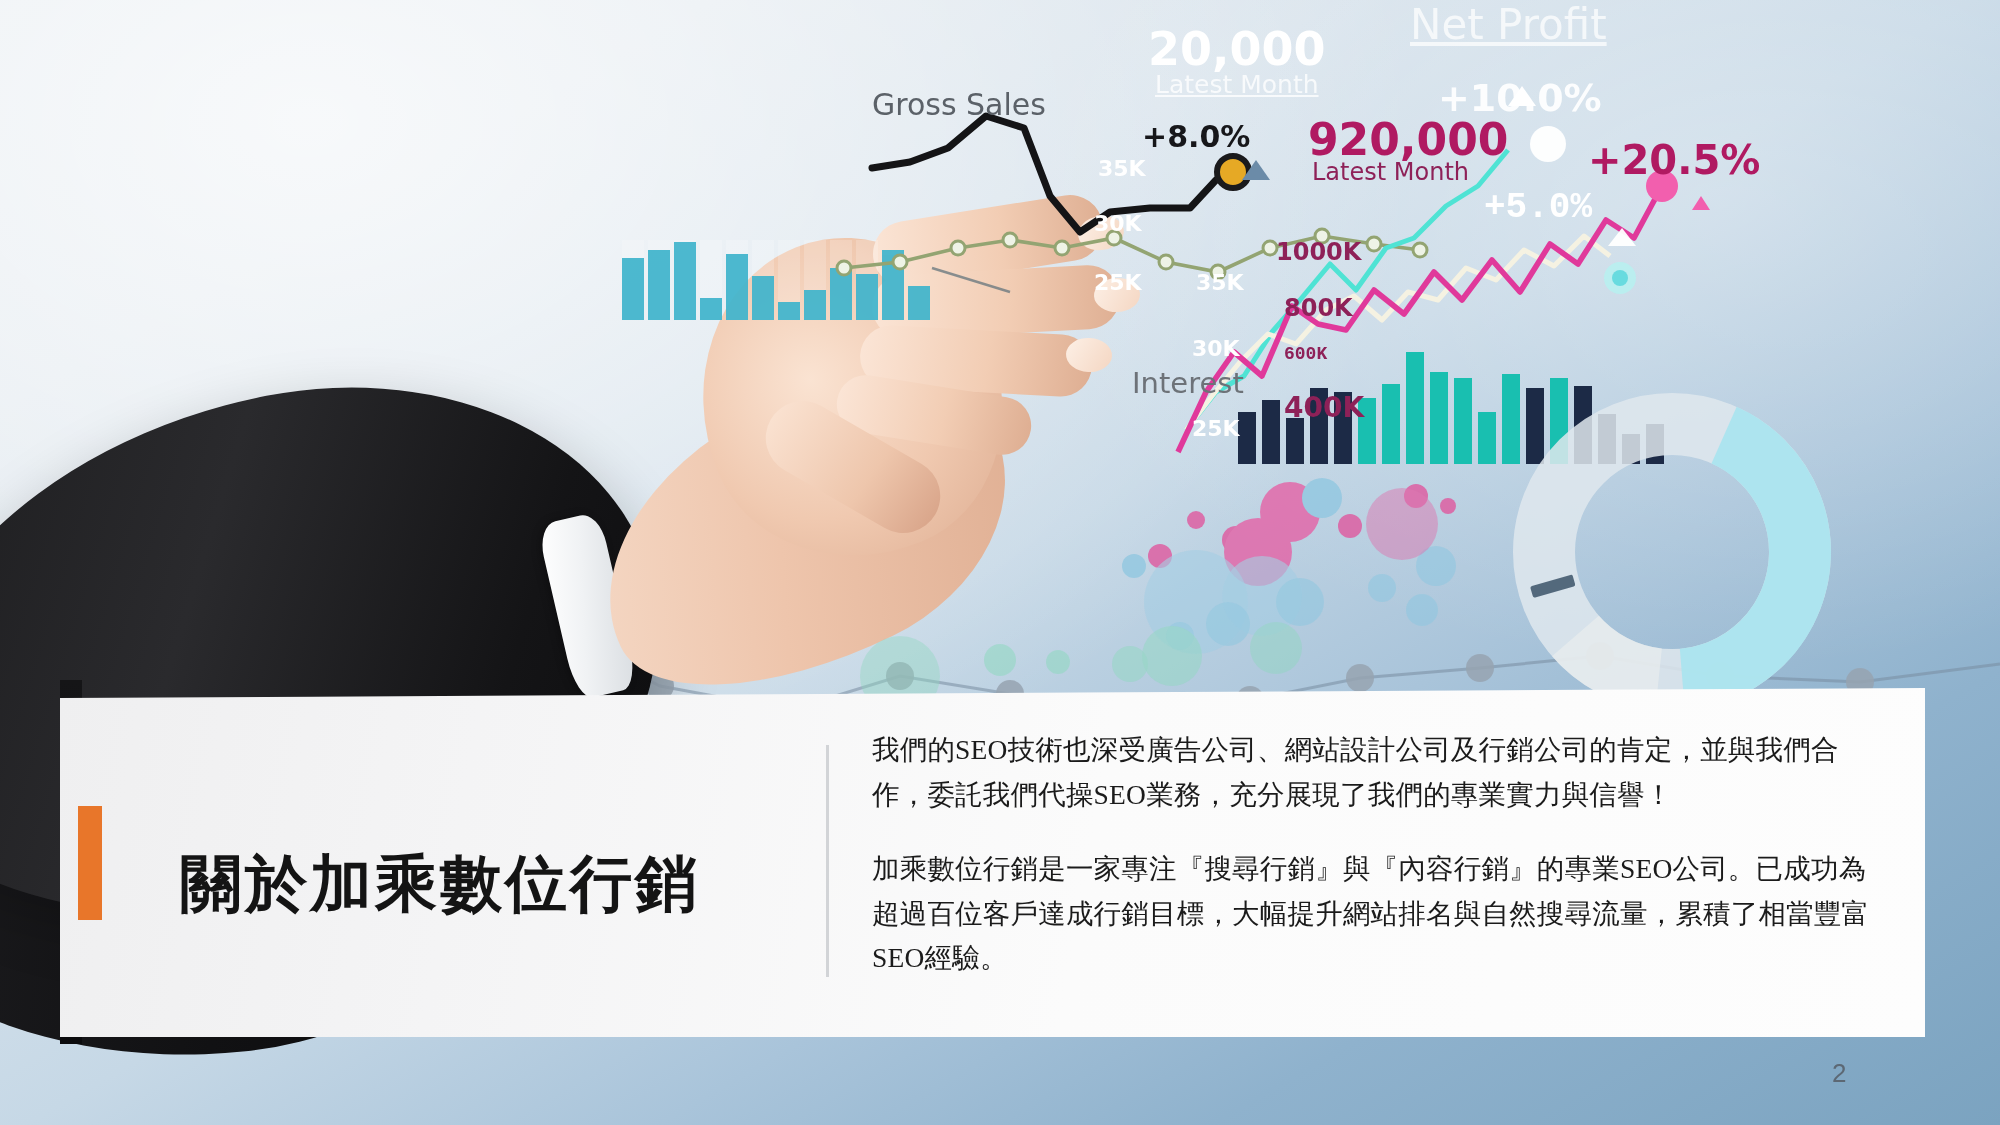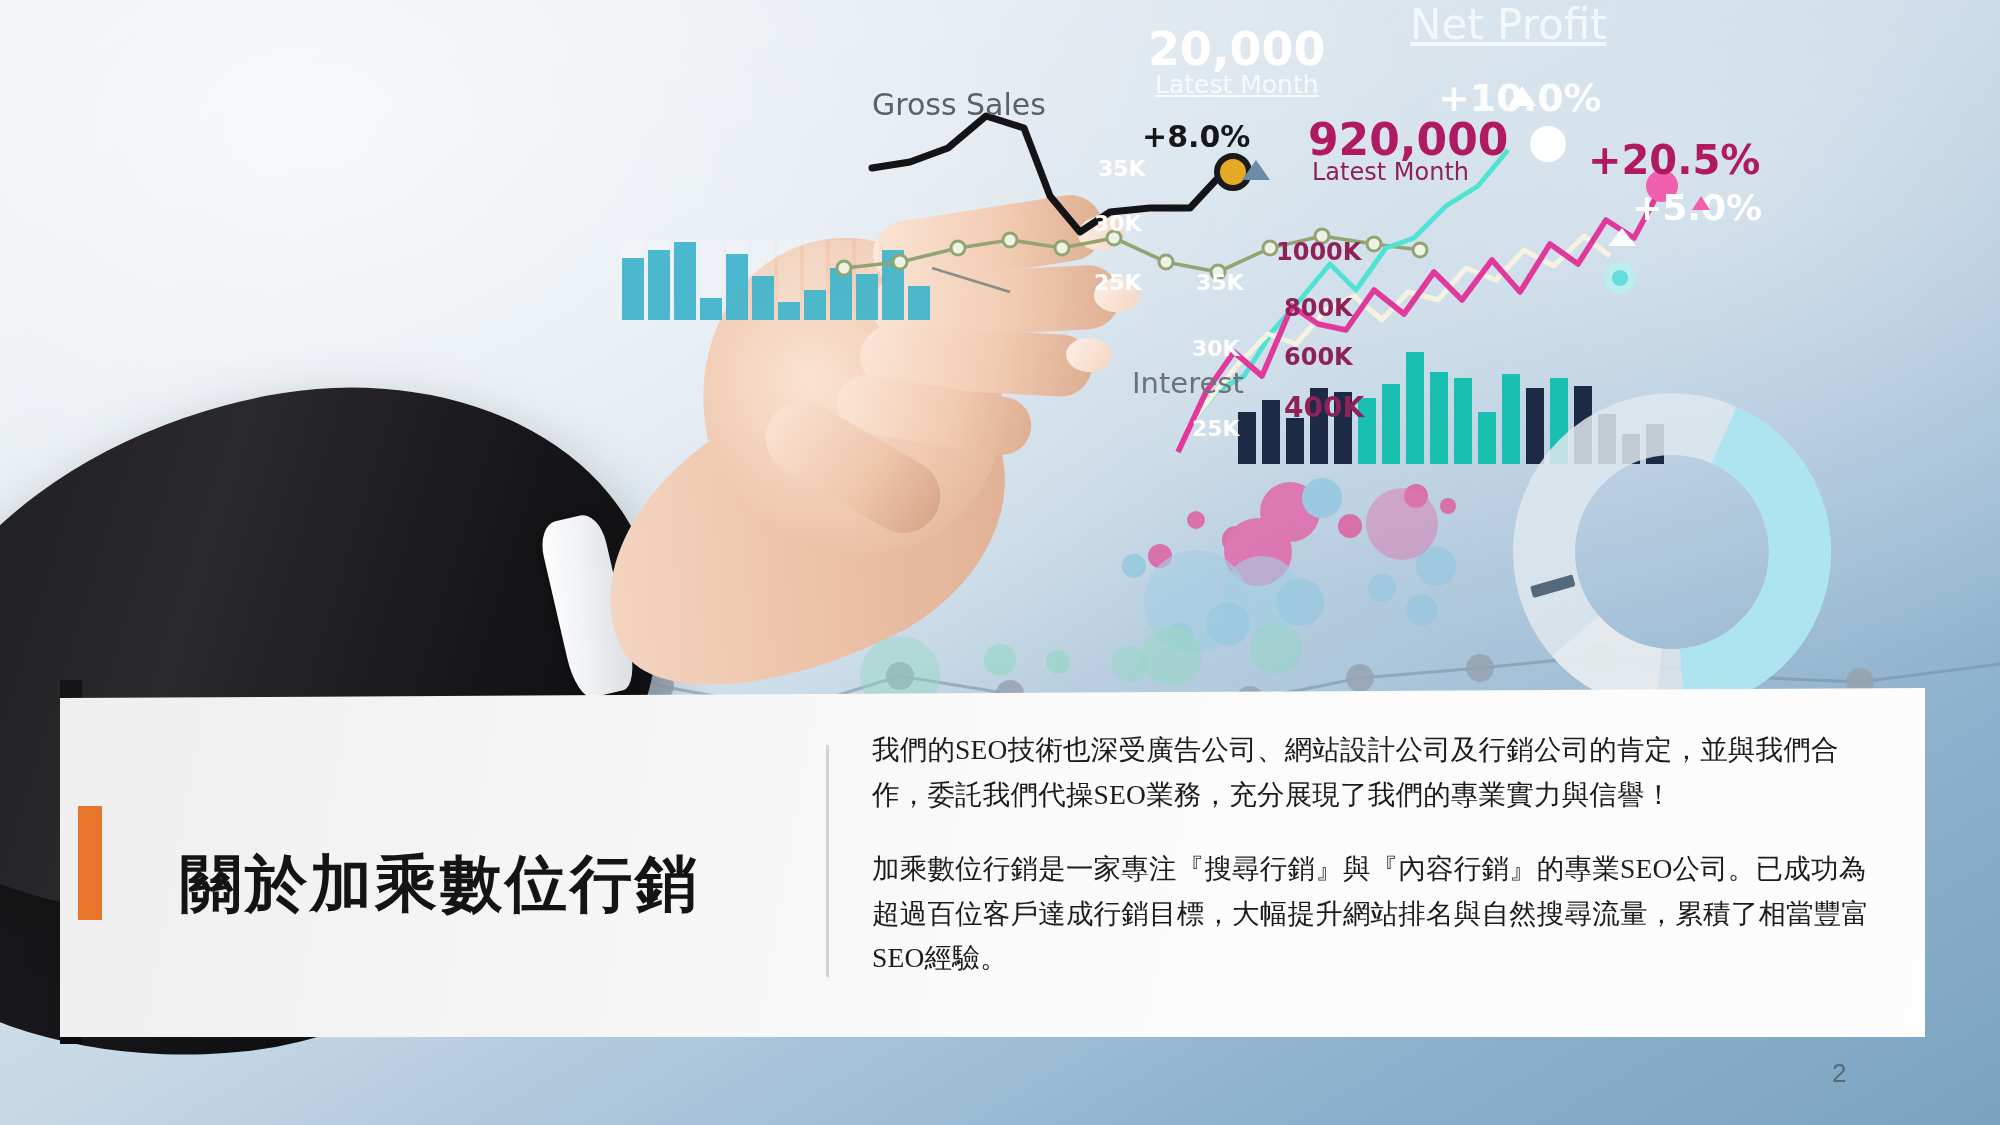--- a/index.html
+++ b/index.html
@@ -349,35 +349,35 @@
 
     <div class="lbl big dark" style="left:1142px; top:122px; font-size:30px;">+8.0%</div>
 
     <div class="lbl big mag" style="left:1308px; top:118px; font-size:44px;">920,000</div>
     <div class="lbl magd" style="left:1312px; top:160px; font-size:24px;">Latest Month</div>
 
     <div class="lbl wdim" style="left:1410px; top:4px; font-size:42px; color:rgba(255,255,255,.72);">Net Profit</div>
     <div class="lbl big white" style="left:1438px; top:72px; font-size:38px; color:rgba(255,255,255,.92);margin-top:7px;">+10.0%</div>
 
     <div class="lbl big mag" style="left:1588px; top:140px; font-size:40px;text-align:right;">+20.5%</div>
-    <div class="lbl big white" style="left:1632px; top:190px; font-size:36px;">+5.0%</div>
+    <div class="lbl big white" style="left:1484px; top:190px; font-size:36px;font-family:Liberation Mono, monospace;">+5.0%</div>
 
     <div class="lbl big white" style="left:1098px; top:158px; font-size:22px;">35K</div>
     <div class="lbl big white" style="left:1094px; top:213px; font-size:22px;">30K</div>
     <div class="lbl big white" style="left:1094px; top:272px; font-size:22px;">25K</div>
 
     <div class="lbl big white" style="left:1196px; top:272px; font-size:22px;">35K</div>
     <div class="lbl big white" style="left:1192px; top:338px; font-size:22px;">30K</div>
     <div class="lbl big white" style="left:1192px; top:418px; font-size:22px;">25K</div>
 
     <div class="lbl grey" style="left:1132px; top:369px; font-size:29px; color:#6d7278;">Interest</div>
 
     <div class="lbl big magd" style="left:1276px; top:240px; font-size:24px;text-align:right;">1000K</div>
     <div class="lbl big magd" style="left:1284px; top:296px; font-size:24px;">800K</div>
-    <div class="lbl big magd" style="left:1284px; top:345px; font-size:24px;">600K</div>
+    <div class="lbl big magd" style="left:1284px; top:345px; font-size:18px;font-family:Liberation Mono, monospace;">600K</div>
     <div class="lbl big magd" style="left:1284px; top:394px; font-size:28px;">400K</div>
 
     <div class="tri" style="left:1242px; top:160px; border-bottom:20px solid #6b8ba8;"></div>
     <div class="tri" style="left:1508px; top:86px; border-bottom:20px solid #ffffff;"></div>
     <div class="tri" style="left:1608px; top:228px; border-bottom:18px solid #ffffff; opacity:.95;"></div>
     <div class="tri" style="left:1692px; top:196px; border-left:9px solid transparent;
          border-right:9px solid transparent; border-bottom:14px solid #f25fae;"></div>
   </div>
 
   <div class="panel-black-edge"></div>

